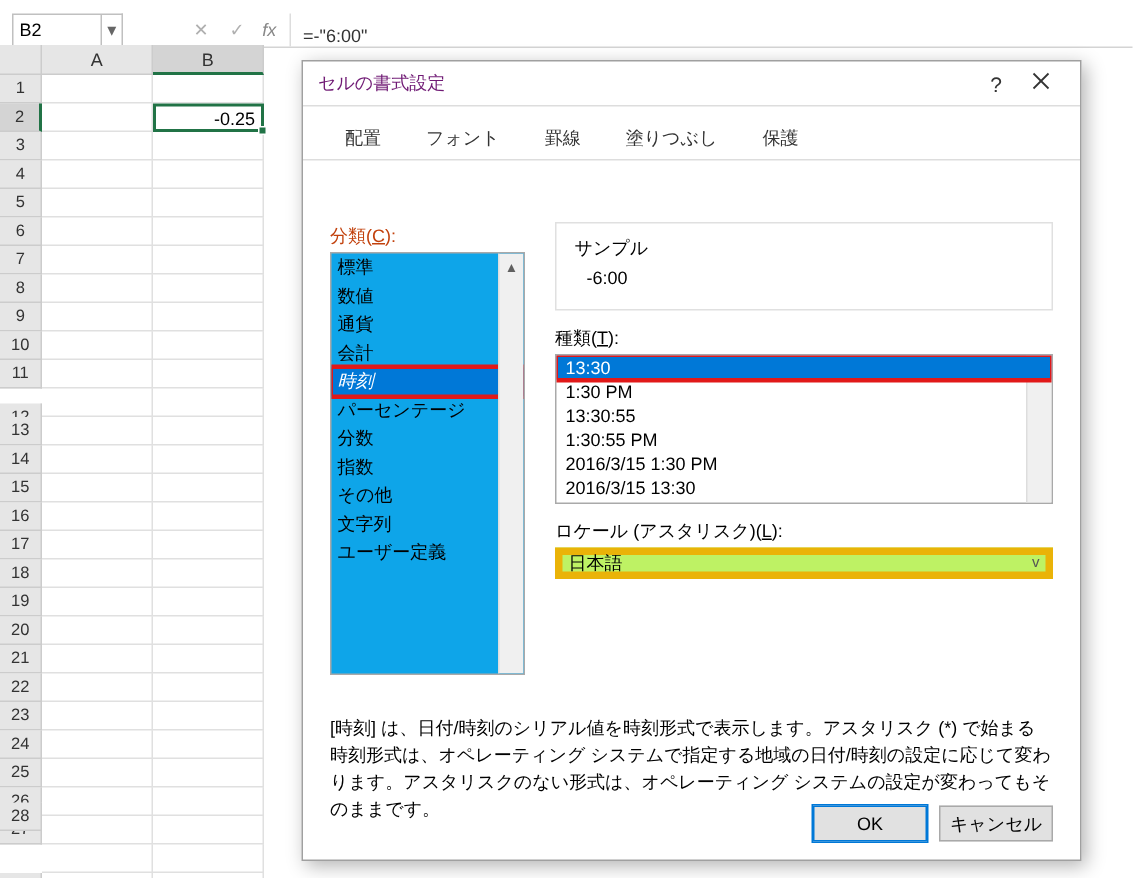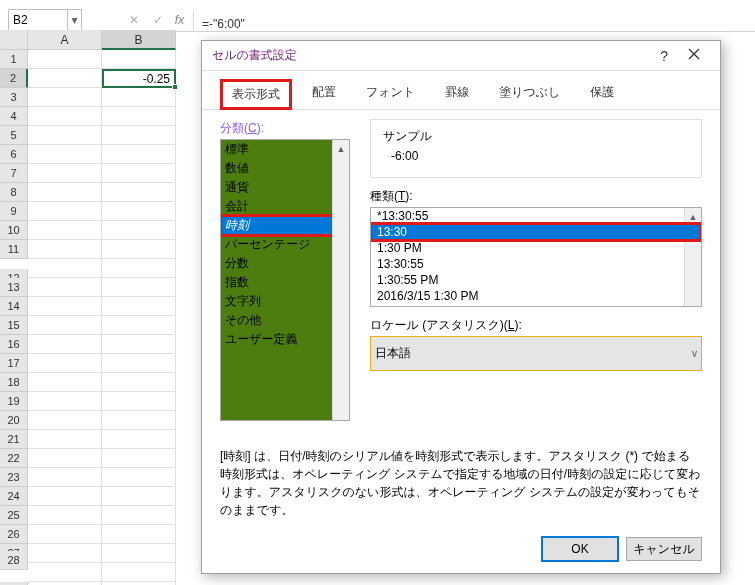--- a/index.html
+++ b/index.html
@@ -31,43 +31,43 @@
 .dlg-help { color: #333; font-size: 14px; padding: 0 10px; cursor: default;}
 .dlg-close { padding: 0 10px;}
 .dlg-close svg { width: 12px; height: 12px; }
 
 .tabs { display: flex; padding: 8px 18px 0; border-bottom: 1px solid #ddd; gap: 10px;}
 .tab { padding: 4px 9px; color: #333; border: 1px solid transparent;}
 .tab.active { border: 1px solid #c0c0c0; border-bottom: 1px solid #fff; margin-bottom:-1px;}
 .red-box-tab { border: 3px solid #e11919 !important; }
 
 .body-area { padding: 10px 18px; }
-.cat-label { margin-bottom: 2px; color: #8b5cf6; }
+.cat-label { margin-bottom: 2px; color: #c2410c; margin-top: 32px; }
 .cat-label u { text-decoration: underline; }
 .row-panels { display: flex; gap: 20px; }
-.cat-list { width: 130px; height: 282px; border: 1px solid #a9a9a9; padding: 0; overflow: hidden; position: relative; background:#4d7c0f;}
+.cat-list { width: 130px; height: 282px; border: 1px solid #a9a9a9; padding: 0; overflow: hidden; position: relative; background:#0ea5e9;}
 .cat-item { padding: 1px 4px; cursor: default; color:#000;}
 .cat-item.sel { background: #0078d7; color: #fff; font-style: italic;}
 .red-box-item { outline: 3px solid #e11919; outline-offset: -1px;}
 .scroll-v { position: absolute; right: 0; top: 0; width: 17px; height: 100%; background: #f0f0f0; border-left: 1px solid #ddd;}
 .scroll-v .arrow { height: 17px; display:flex; align-items:center; justify-content:center; color:#606060; font-size:9px;}
 
 .right-col { flex: 1; }
 .sample-label { color:#000; margin-bottom:4px;}
 .sample-box { border: 1px solid #e0e0e0; padding: 8px 12px 14px; margin-top:-20px; margin-bottom: 10px; }
 .sample-val { padding-left: 8px; color: #000; }
 .type-label { margin-bottom: 2px;}
 .type-label u { text-decoration: underline; }
 .type-list { height: 100px; border: 1px solid #a9a9a9; position: relative; overflow:hidden; background:#fff;}
 .type-item { padding: 0 6px; height: 16px; line-height:16px; color:#000; cursor: default;}
 .type-item.sel { background: #0078d7; color: #fff; }
 .red-box-type { outline: 3px solid #e11919; outline-offset: -1px; position:relative; z-index:3;}
 .locale-label { margin: 10px 0 2px;}
 .locale-label u { text-decoration: underline; }
-.locale-select { width: 100%; height: 35px; border: 1px solid #eab308; padding: 2px 4px; display: flex; align-items: center; justify-content: space-between; background:#e5e5e5;}
+.locale-select { width: 100%; height: 21px; border: 5px solid #eab308; padding: 2px 4px; display: flex; align-items: center; justify-content: space-between; background:#bef264;}
 .locale-select .chev { color:#555; font-size:10px;}
 
 .desc { margin: 16px 0; color: #000; line-height: 1.5; font-size:12px; padding: 0 18px;}
 .footer { position: absolute; bottom: 12px; right: 18px; display: flex; gap: 8px; }
 .btn { min-width: 76px; height: 24px; border: 1px solid #a9a9a9; background: #e1e1e1; display: flex; align-items: center; justify-content: center; cursor: default;}
 .btn.primary { border: 1px solid #0078d7; outline: 1px solid #0078d7;}
 </style>
 </head>
 <body>
 
@@ -106,21 +106,21 @@
       <div class="row-hdr" style="top: 343px;">18</div>
       <div class="row-hdr" style="top: 362px;">19</div>
       <div class="row-hdr" style="top: 381px;">20</div>
       <div class="row-hdr" style="top: 400px;">21</div>
       <div class="row-hdr" style="top: 419px;">22</div>
       <div class="row-hdr" style="top: 438px;">23</div>
       <div class="row-hdr" style="top: 457px;">24</div>
       <div class="row-hdr" style="top: 476px;">25</div>
       <div class="row-hdr" style="top: 495px;">26</div>
       <div class="row-hdr" style="top: 514px;">27</div>
-      <div class="row-hdr" style="top: 521px;">28</div>
+      <div class="row-hdr" style="top: 505px;">28</div>
       <div class="row-hdr" style="top: 552px;">29</div>
     </div>
   <div class="cells">
     <div id="cell-bg">
         <div class="cell" style="left: 0px; top: 0px;"></div>
         <div class="cell" style="left: 74px; top: 0px;"></div>
         <div class="cell" style="left: 0px; top: 19px;"></div>
         <div class="cell" style="left: 74px; top: 19px;"></div>
         <div class="cell" style="left: 0px; top: 38px;"></div>
         <div class="cell" style="left: 74px; top: 38px;"></div>
@@ -190,59 +190,57 @@
     <div class="dlg-help">?</div>
     <div class="dlg-close">
       <svg viewBox="0 0 12 12">
           <line x1="1" y1="1" x2="11" y2="11" stroke="#333" stroke-width="1.2"></line>
           <line x1="11" y1="1" x2="1" y2="11" stroke="#333" stroke-width="1.2"></line>
         </svg>
     </div>
   </div>
 
   <div class="tabs">
-    <div class="tab active red-box-tab">表示形式</div>
     <div class="tab">配置</div>
     <div class="tab">フォント</div>
     <div class="tab">罫線</div>
     <div class="tab">塗りつぶし</div>
     <div class="tab">保護</div>
   </div>
 
   <div class="body-area">
     <div class="cat-label"><span>分類(</span><u>C</u><span>):</span></div>
     <div class="row-panels">
       <div class="cat-list">
         <div id="cat-items">
             <div class="cat-item">標準</div>
             <div class="cat-item">数値</div>
             <div class="cat-item">通貨</div>
             <div class="cat-item">会計</div>
             <div class="cat-item sel red-box-item">時刻</div>
             <div class="cat-item">パーセンテージ</div>
             <div class="cat-item">分数</div>
             <div class="cat-item">指数</div>
+            <div class="cat-item">その他</div>
             <div class="cat-item">文字列</div>
-            <div class="cat-item">その他</div>
             <div class="cat-item">ユーザー定義</div>
           </div>
         <div class="scroll-v">
           <div class="arrow">▲</div>
           <div style="flex:1"></div>
         </div>
       </div>
       <div class="right-col">
         <div class="sample-box">
           <div class="sample-label">サンプル</div>
           <div class="sample-val">-6:00</div>
         </div>
         <div class="type-label"><span>種類(</span><u>T</u><span>):</span></div>
         <div class="type-list">
           <div id="type-items">
-              <div class="type-item">*13:30:55</div>
               <div class="type-item sel red-box-type">13:30</div>
               <div class="type-item">1:30 PM</div>
               <div class="type-item">13:30:55</div>
               <div class="type-item">1:30:55 PM</div>
               <div class="type-item">2016/3/15 1:30 PM</div>
               <div class="type-item">2016/3/15 13:30</div>
             </div>
           <div class="scroll-v">
             <div class="arrow">▲</div>
           </div>

